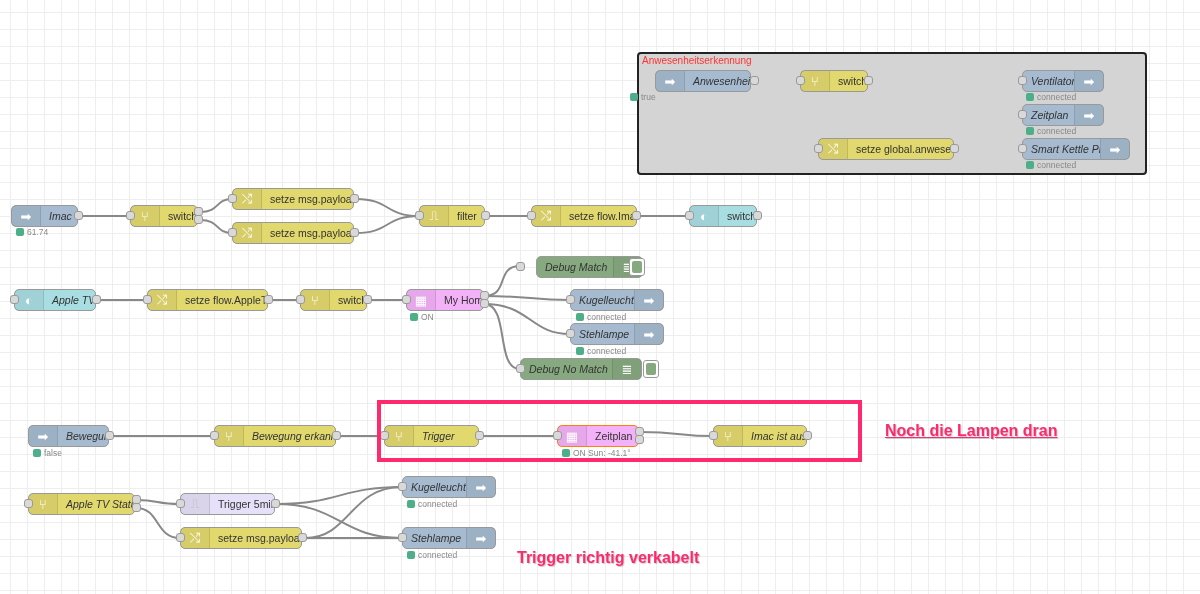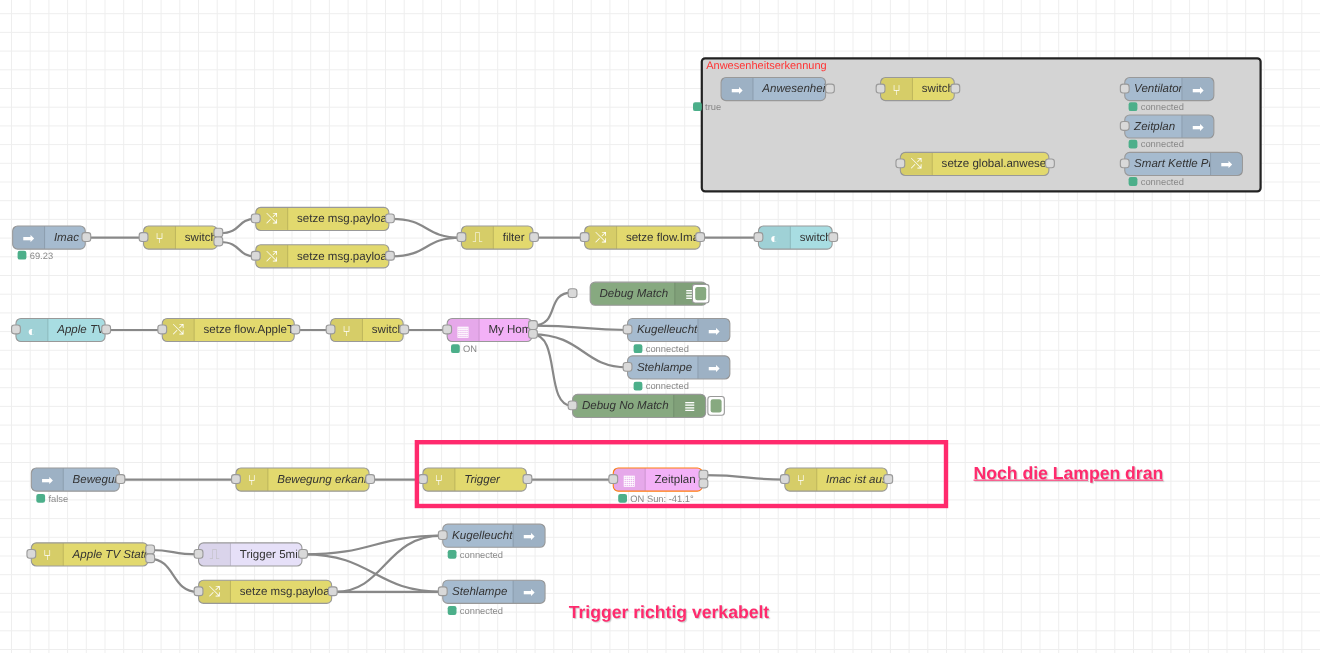--- a/index.html
+++ b/index.html
@@ -152,21 +152,21 @@
     <span>connected</span>
   </div>
 
 <div class="node c-blue" style="left:11px;top:205px;width:67px;">
   <div class="ico">➡</div>
   <div class="lbl it">Imac</div>
 </div>
 <div class="port" style="left:74px;top:211px;"></div>
 <div class="status" style="left:16px;top:227px;">
     <span class="dot"></span>
-    <span>69.23</span>
+    <span>61.74</span>
   </div>
 
 <div class="node c-yellow" style="left:130px;top:205px;width:68px;">
   <div class="ico">⑂</div>
   <div class="lbl">switch</div>
 </div>
 <div class="port" style="left:126px;top:211px;"></div>
 <div class="port" style="left:194px;top:207px;"></div>
 <div class="port" style="left:194px;top:215px;"></div>
 

